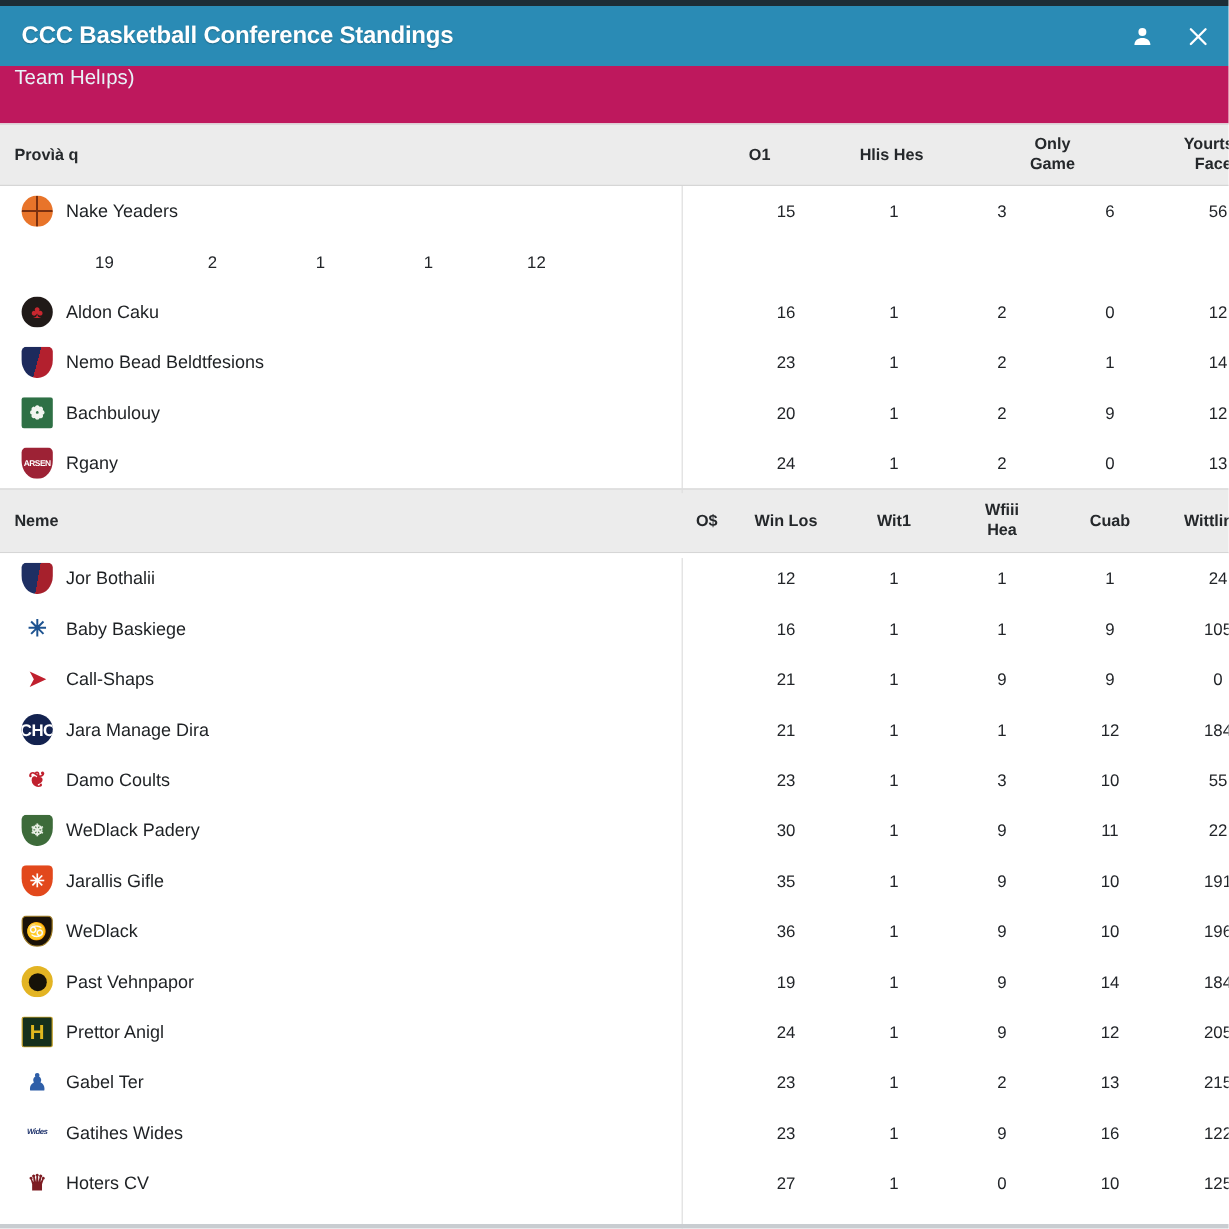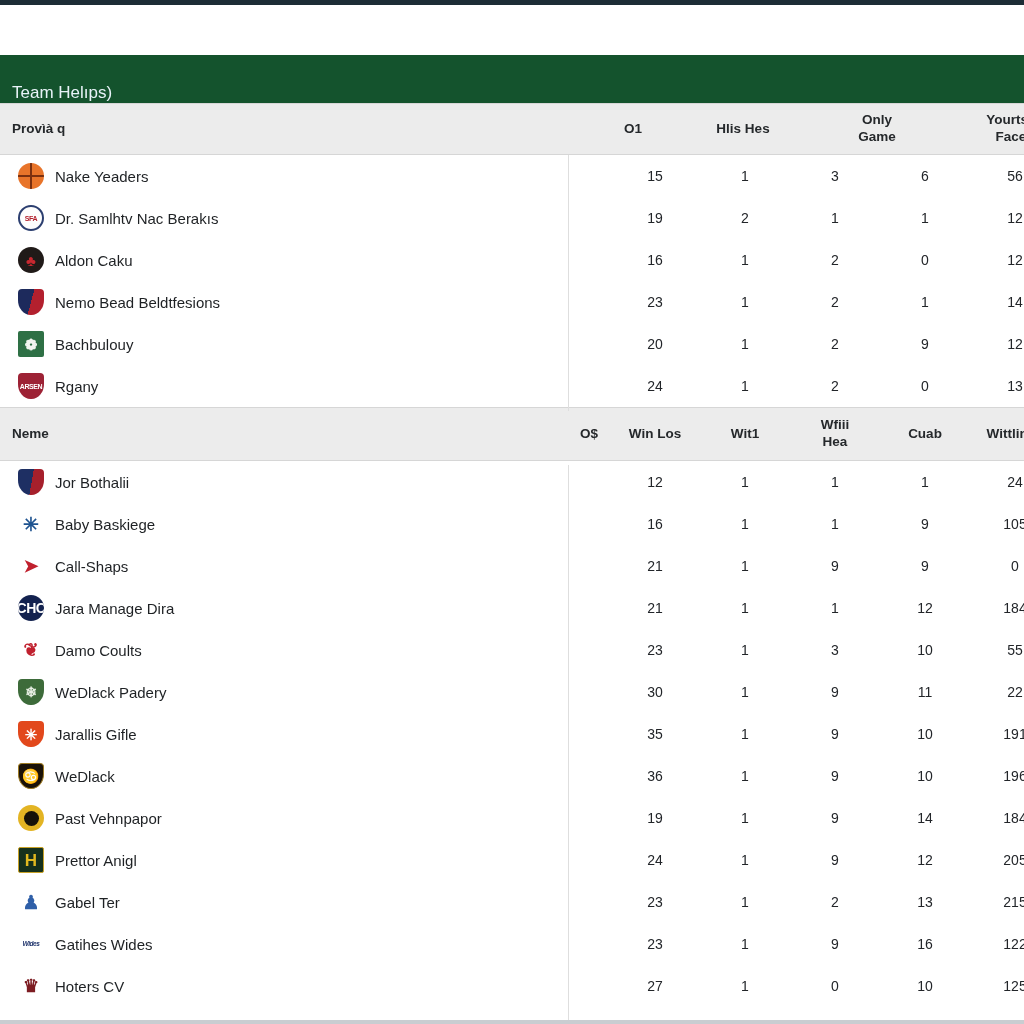--- a/index.html
+++ b/index.html
@@ -63,23 +63,23 @@
     cursor: pointer;
   }
   .tb-icon svg { display: block; }
 
   
   .subbar {
     position: absolute;
     top: 55px; left: 0;
     width: 1024px;
     height: 48px;
-    background: #14532d;
-    display: flex;
-    align-items: flex-end;
+    background: #be185d;
+    display: flex;
+    align-items: flex-start;
     padding-left: 12px;
   }
   .subbar-text {
     color: #e8f3f8;
     font-size: 17px;
     font-weight: normal;
     white-space: nowrap;
   }
 
   
@@ -262,20 +262,37 @@
     background: #c9cdd1;
   }
 </style>
 </head>
 <body>
 
 <div id="app">
 
   <div class="top-strip"></div>
 
+  <div class="titlebar">
+    <div class="titlebar-title">CCC Basketball Conference Standings</div>
+    <div class="titlebar-actions">
+      <div class="tb-icon">
+        <svg width="20" height="20" viewBox="0 0 24 24" fill="currentColor" aria-hidden="true">
+          <circle cx="12" cy="8" r="4"></circle>
+          <path d="M4 21c0-4.4 3.6-7 8-7s8 2.6 8 7z"></path>
+        </svg>
+      </div>
+      <div class="tb-icon">
+        <svg width="21" height="21" viewBox="0 0 24 24" fill="none" stroke="currentColor" stroke-width="2.2" stroke-linecap="round" aria-hidden="true">
+          <line x1="5" y1="5" x2="19" y2="19"></line>
+          <line x1="19" y1="5" x2="5" y2="19"></line>
+        </svg>
+      </div>
+    </div>
+  </div>
 
   <div class="subbar">
     <div class="subbar-text">Team Helıps)</div>
   </div>
 
   <div class="table-area">
     <div class="vdivider vdiv-1"></div>
     <div class="vdivider vdiv-2"></div>
     <div id="sections-root">
         <div class="thead thead-1">
@@ -297,26 +314,20 @@
             <span class="team-name">Nake Yeaders</span>
           </div>
           <div class="cell-num c-rank"></div>
           <div class="cell-num c-a">15</div>
           <div class="cell-num c-b">1</div>
           <div class="cell-num c-c">3</div>
           <div class="cell-num c-d">6</div>
           <div class="cell-num c-e">56</div>
         </div>
         <div class="trow">
-          <div class="cell-team">
-            <span class="logo lg-crest-white lg-circle">
-              <span class="lg-inner">SFA</span>
-            </span>
-            <span class="team-name">Dr. Samlhtv Nac Berakıs</span>
-          </div>
           <div class="cell-num c-rank"></div>
           <div class="cell-num c-a">19</div>
           <div class="cell-num c-b">2</div>
           <div class="cell-num c-c">1</div>
           <div class="cell-num c-d">1</div>
           <div class="cell-num c-e">12</div>
         </div>
         <div class="trow">
           <div class="cell-team">
             <span class="logo lg-dark-red lg-circle">

